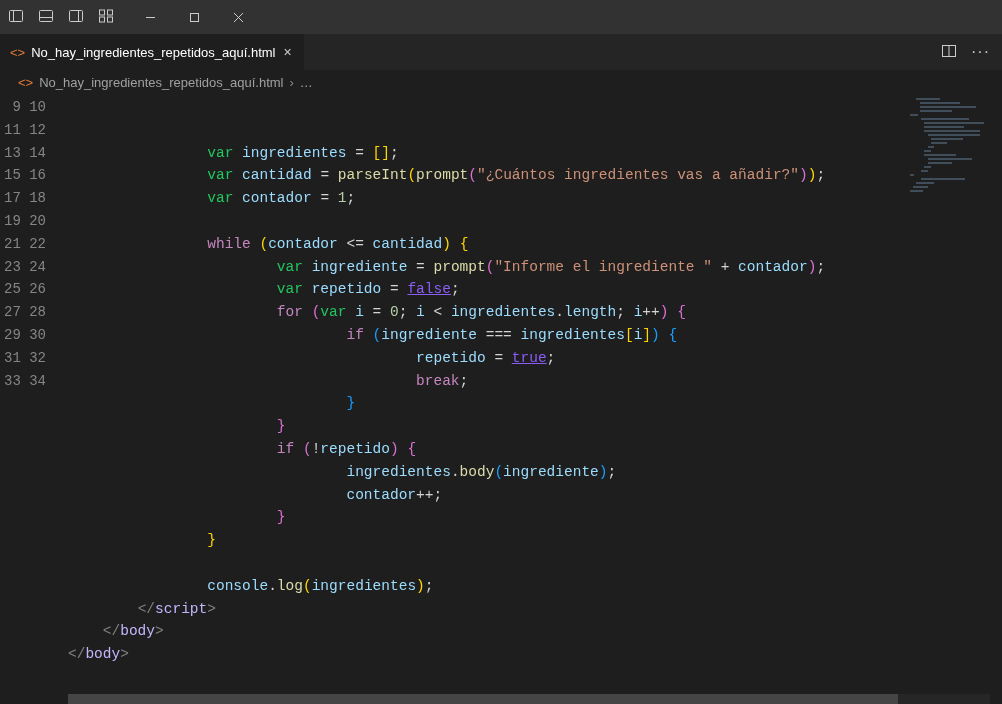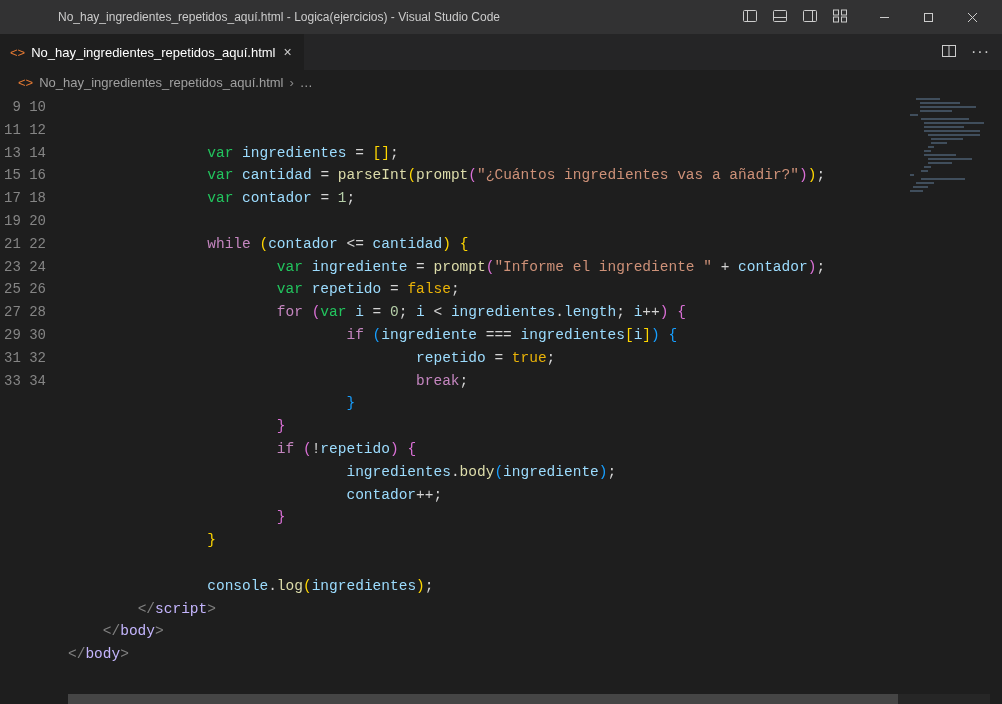--- a/index.html
+++ b/index.html
@@ -107,21 +107,21 @@
   }
   
   .t-tag   { color: #c4b5fd; }
   .t-angle { color: #808080; }
   .t-kw    { color: #22c55e; }
   .t-ctrl  { color: #c586c0; }
   .t-var   { color: #9cdcfe; }
   .t-str   { color: #ce9178; }
   .t-num   { color: #b5cea8; }
   .t-fn    { color: #dcdcaa; }
-  .t-bool  { color: #eab308; }
+  .t-bool  { color: #8b5cf6; text-decoration: underline; }
   .t-pun   { color: #d4d4d4; }
   .t-br1   { color: #ffd700; }
   .t-br2   { color: #da70d6; }
   .t-br3   { color: #179fff; }
   .scrollbar-v {
     position: absolute;
     right: 0;
     top: 0;
     width: 12px;
     height: 100%;
@@ -136,21 +136,20 @@
   }
   .scrollbar-h .thumb {
     position: absolute; left:0; top:0; height:100%; width:90%;
     background: rgba(130,130,130,0.35);
   }
 </style>
 </head>
 <body>
 
 <div class="title-bar">
-  <div class="title-text">No_hay_ingredientes_repetidos_aquí.html - Logica(ejercicios) - Visual Studio Code</div>
   <div class="layout-icons">
     <span>
       <svg viewBox="0 0 16 16" fill="none" stroke="#cccccc" stroke-width="1">
           <rect x="1.5" y="2.5" width="13" height="11" rx="1"></rect>
           <line x1="5.5" y1="2.5" x2="5.5" y2="13.5"></line>
         </svg>
     </span>
     <span>
       <svg viewBox="0 0 16 16" fill="none" stroke="#cccccc" stroke-width="1">
           <rect x="1.5" y="2.5" width="13" height="11" rx="1"></rect>

